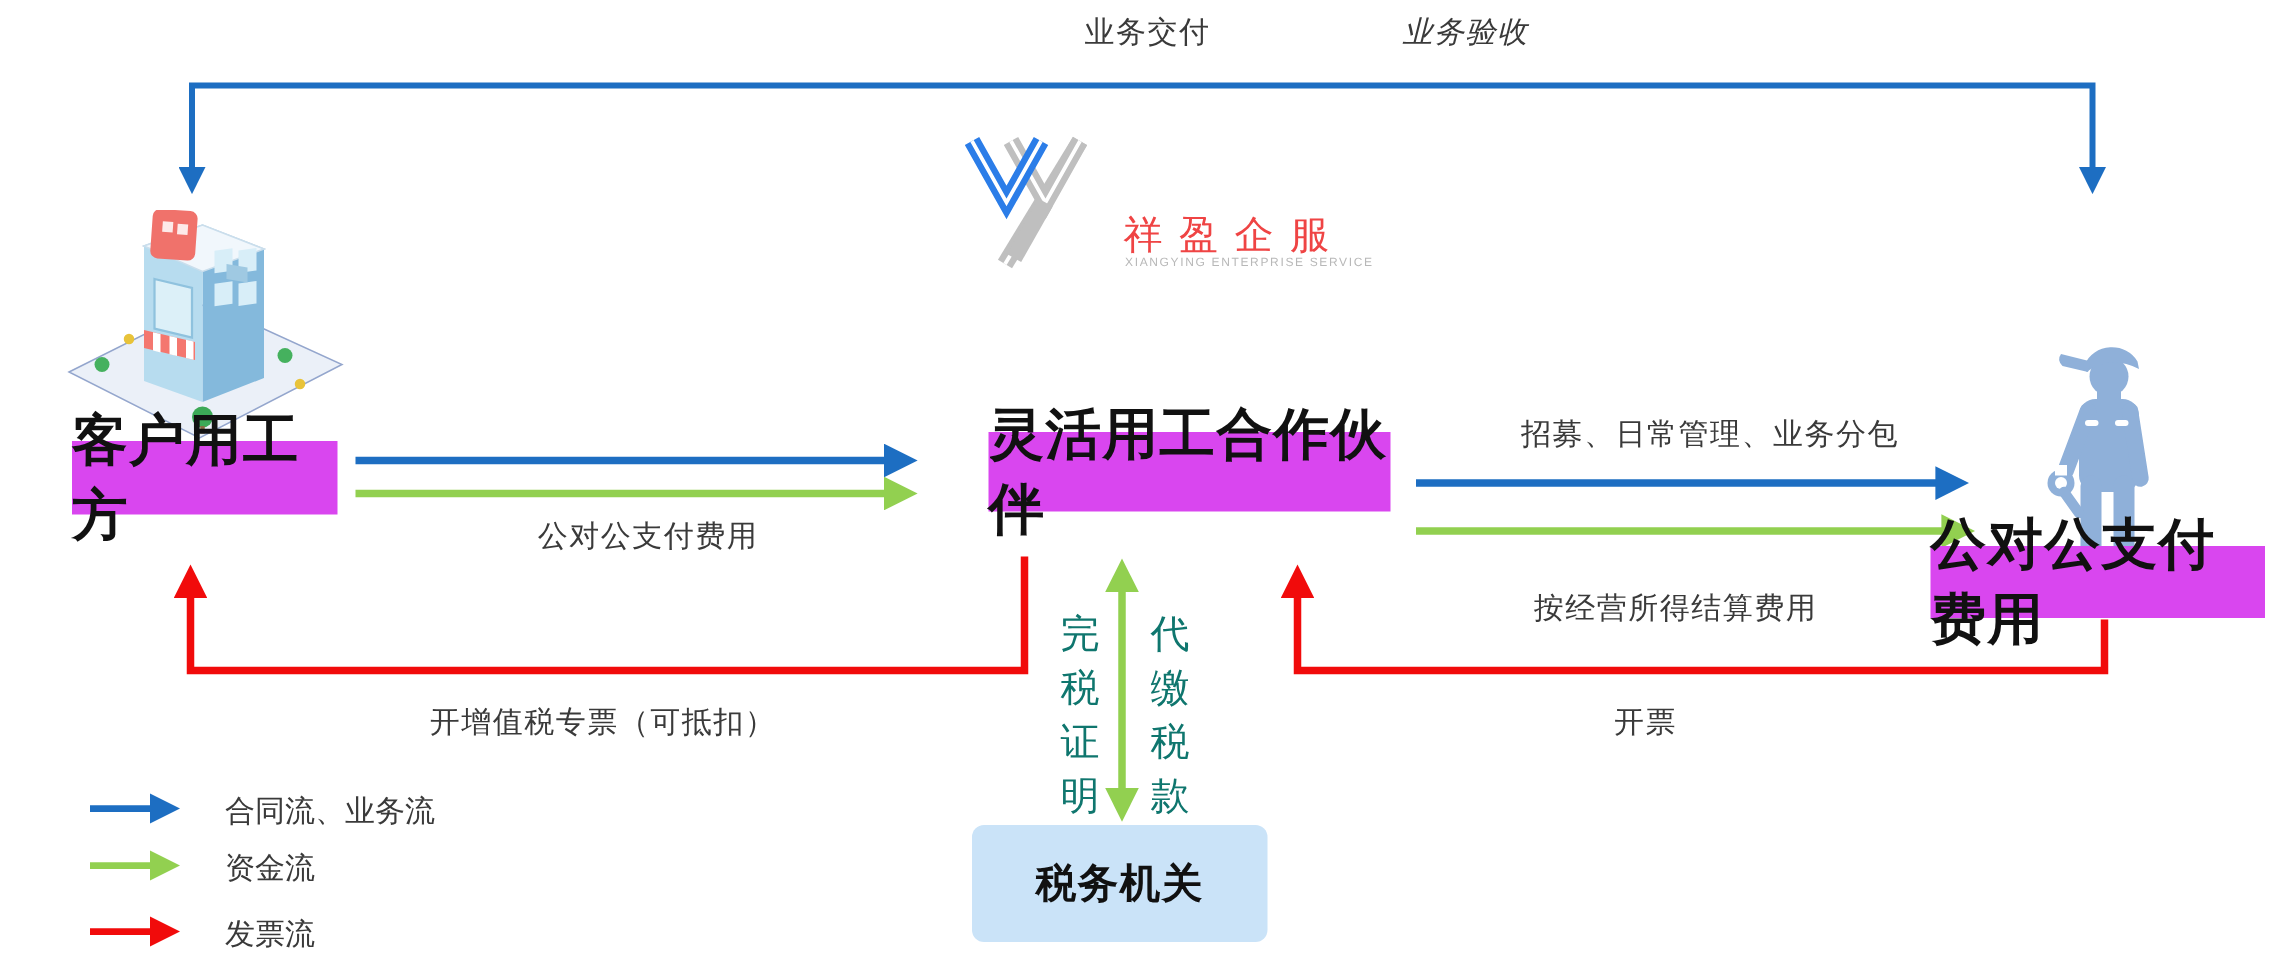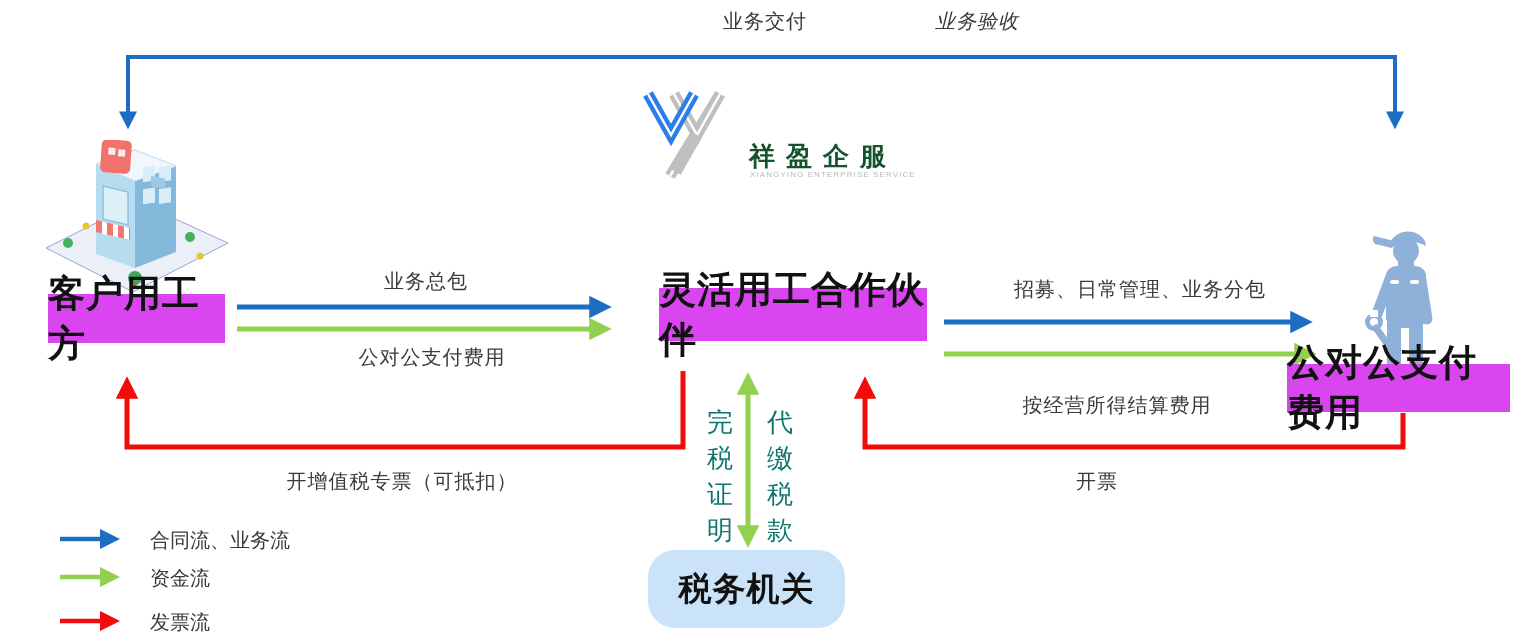--- a/index.html
+++ b/index.html
@@ -4,25 +4,25 @@
 <style>
   html,body{margin:0;padding:0;background:#fff;}
   #canvas{position:relative;width:1523px;height:641px;background:#ffffff;overflow:hidden;
           font-family:"Liberation Sans","DejaVu Sans",sans-serif;}
   svg{display:block;}
   .layer{position:absolute;left:0;top:0;}
   .lbl{position:absolute;font-size:20px;color:#3a3a3a;white-space:nowrap;
        transform:translateX(-50%);letter-spacing:1px;}
   .entity{position:absolute;background:#d946ef;color:#111;font-weight:700;
           display:flex;align-items:center;justify-content:center;font-size:37px;letter-spacing:1px;}
-  .entity.rounded{background:#CAE3F8;border-radius:27px;font-size:33px;}
+  .entity.rounded{background:#CAE3F8;border-radius:8px;font-size:27px;}
   .vtext{position:absolute;width:30px;font-size:26px;line-height:36px;color:#0f766e;
          word-break:break-all;text-align:right;}
   .legend-label{position:absolute;font-size:20px;color:#3a3a3a;white-space:nowrap;}
-  .logo-name{position:absolute;font-size:26px;font-weight:700;color:#14532d;
+  .logo-name{position:absolute;font-size:26px;font-weight:400;color:#ef4444;
              letter-spacing:11px;white-space:nowrap;}
   .logo-sub{position:absolute;font-size:8px;color:#B8B8B8;letter-spacing:1.1px;white-space:nowrap;}
 </style>
 </head>
 <body>
 
 <div id="canvas">
 
   <svg class="layer" width="1523" height="641" viewBox="0 0 1523 641">
     <defs>
@@ -125,21 +125,20 @@
         <path d="M28,104 L38,118" stroke="#8FB0D9" stroke-width="7" stroke-linecap="round"></path>
       </g>
     </g>
   </svg>
 
   <div class="entity" style="left:48px;top:294px;width:177px;height:49px;">客户用工方</div>
   <div class="entity" style="left:627px;top:288px;width:268px;height:53px;margin-left:32px;">灵活用工合作伙伴</div>
   <div class="entity" style="left:1287px;top:364px;width:223px;height:48px;">公对公支付费用</div>
   <div class="entity rounded" style="left:648px;top:550px;width:197px;height:78px;">税务机关</div>
 
-  <div class="lbl" style="left:426px;top:268px;">业务总包</div>
   <div class="lbl" style="left:432px;top:344px;">公对公支付费用</div>
   <div class="lbl" style="left:1140px;top:276px;">招募、日常管理、业务分包</div>
   <div class="lbl" style="left:1117px;top:392px;">按经营所得结算费用</div>
   <div class="lbl" style="left:402px;top:468px;">开增值税专票（可抵扣）</div>
   <div class="lbl" style="left:1097px;top:468px;">开票</div>
 
   <div class="vtext" style="left:703px;top:404px;">完税证明</div>
   <div class="vtext" style="left:763px;top:404px;">代缴税款</div>
 
   <div>

